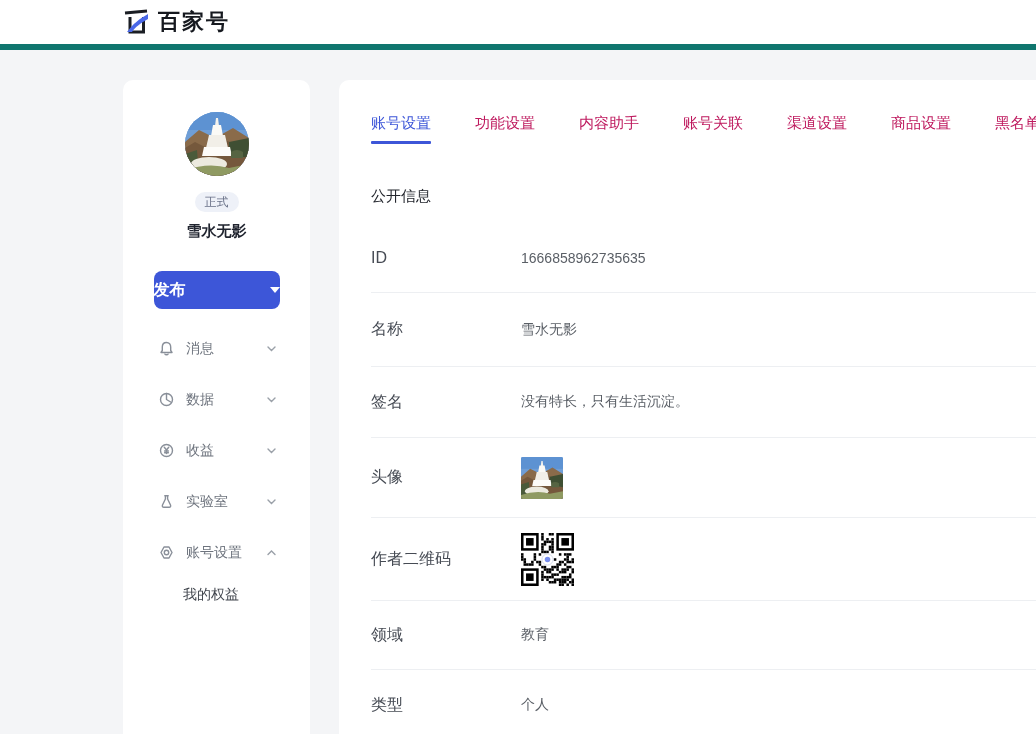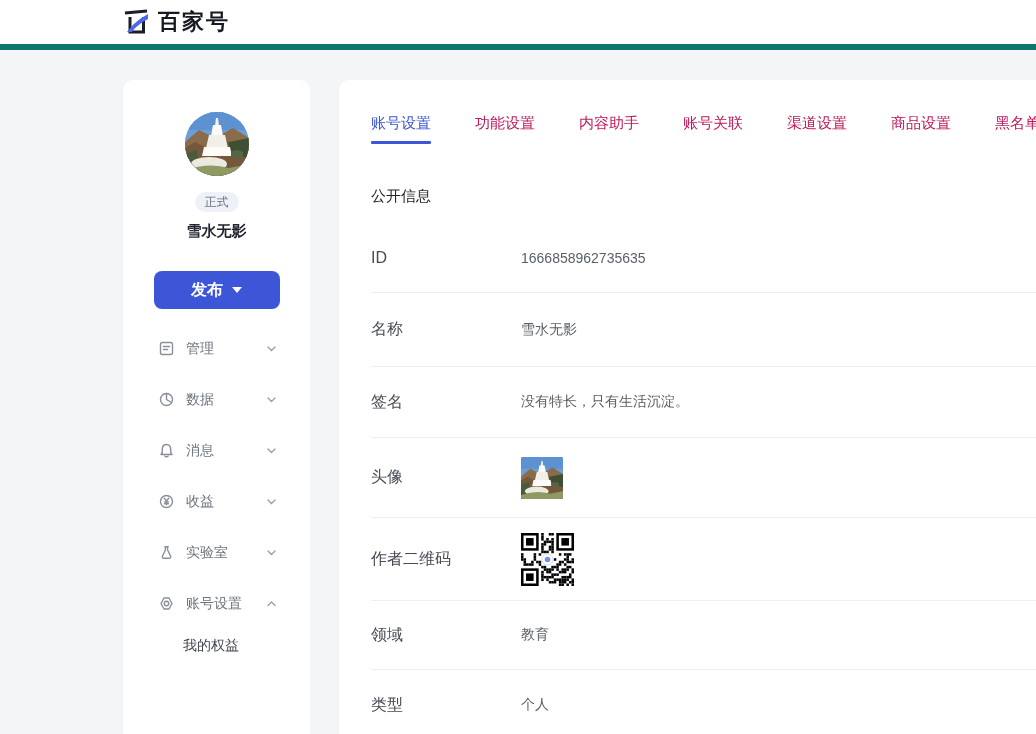--- a/index.html
+++ b/index.html
@@ -31,21 +31,21 @@
   }
   .avatar svg { display:block; }
   .badge {
     margin-top:16px; background:#eef1f8; color:#6a7288;
     font-size:12px; line-height:20px; padding:0 10px; border-radius:10px;
   }
   .uname { margin-top:10px; font-size:15px; font-weight:bold; color:#20242f; }
   .pub-btn {
     margin-top:30px; width:126px; height:38px; border:none; border-radius:8px;
     background:#3d56d8; color:#fff; font-size:16px; font-weight:bold;
-    font-family:inherit; display:flex; align-items:center; justify-content:center; gap:9px;
+    font-family:inherit; display:flex; align-items:center; justify-content:space-between; gap:9px;
     cursor:pointer;
   }
   .caret { width:0; height:0; border-left:5px solid transparent; border-right:5px solid transparent; border-top:6px solid #fff; }
   .menu { margin-top:14px; width:100%; }
   .menu-item {
     height:51px; display:flex; align-items:center;
     padding-left:34px; padding-right:33px; cursor:pointer;
   }
   .menu-item .mi-icon { width:18px; height:18px; display:flex; align-items:center; justify-content:center; }
   .menu-item .mi-label { margin-left:11px; font-size:14px; color:#6e747e; }
@@ -117,52 +117,38 @@
   <div class="badge">正式</div>
   <div class="uname">雪水无影</div>
   <button class="pub-btn">
     <span>发布</span>
     <span class="caret"></span>
   </button>
   <div class="menu" id="menu">
       <div class="menu-item">
         <span class="mi-icon">
           <svg width="17" height="17" viewBox="0 0 17 17">
-            <rect fill="none" stroke="#898f99" stroke-width="1.4" stroke-linecap="round" stroke-linejoin="round" x="2.5" y="2.5" width="12" height="12" rx="2"></rect>
-            <path fill="none" stroke="#898f99" stroke-width="1.4" stroke-linecap="round" stroke-linejoin="round" d="M5.5 6.5 H11.5 M5.5 9.5 H9.5"></path>
-          </svg>
-        </span>
-        <span class="mi-label">管理</span>
+            <path fill="none" stroke="#898f99" stroke-width="1.4" stroke-linecap="round" stroke-linejoin="round" d="M8.5 2.5 C5.8 2.5 4.3 4.5 4.3 7 V10.5 L3 12.5 H14 L12.7 10.5 V7 C12.7 4.5 11.2 2.5 8.5 2.5 Z M7 14.2 C7.3 15 9.7 15 10 14.2"></path>
+          </svg>
+        </span>
+        <span class="mi-label">消息</span>
         <span class="mi-chev">
           <svg width="11" height="11" viewBox="0 0 11 11">
             <path fill="none" stroke="#9aa0a8" stroke-width="1.4" stroke-linecap="round" d="M2 4 L5.5 7.5 L9 4"></path>
           </svg>
         </span>
       </div>
       <div class="menu-item">
         <span class="mi-icon">
           <svg width="17" height="17" viewBox="0 0 17 17">
             <circle fill="none" stroke="#898f99" stroke-width="1.4" stroke-linecap="round" stroke-linejoin="round" cx="8.5" cy="8.5" r="6"></circle>
             <path fill="none" stroke="#898f99" stroke-width="1.4" stroke-linecap="round" stroke-linejoin="round" d="M8.5 2.5 V8.5 L13.5 11.5"></path>
           </svg>
         </span>
         <span class="mi-label">数据</span>
-        <span class="mi-chev">
-          <svg width="11" height="11" viewBox="0 0 11 11">
-            <path fill="none" stroke="#9aa0a8" stroke-width="1.4" stroke-linecap="round" d="M2 4 L5.5 7.5 L9 4"></path>
-          </svg>
-        </span>
-      </div>
-      <div class="menu-item">
-        <span class="mi-icon">
-          <svg width="17" height="17" viewBox="0 0 17 17">
-            <path fill="none" stroke="#898f99" stroke-width="1.4" stroke-linecap="round" stroke-linejoin="round" d="M8.5 2.5 C5.8 2.5 4.3 4.5 4.3 7 V10.5 L3 12.5 H14 L12.7 10.5 V7 C12.7 4.5 11.2 2.5 8.5 2.5 Z M7 14.2 C7.3 15 9.7 15 10 14.2"></path>
-          </svg>
-        </span>
-        <span class="mi-label">消息</span>
         <span class="mi-chev">
           <svg width="11" height="11" viewBox="0 0 11 11">
             <path fill="none" stroke="#9aa0a8" stroke-width="1.4" stroke-linecap="round" d="M2 4 L5.5 7.5 L9 4"></path>
           </svg>
         </span>
       </div>
       <div class="menu-item">
         <span class="mi-icon">
           <svg width="17" height="17" viewBox="0 0 17 17">
             <circle fill="none" stroke="#898f99" stroke-width="1.4" stroke-linecap="round" stroke-linejoin="round" cx="8.5" cy="8.5" r="6"></circle>

